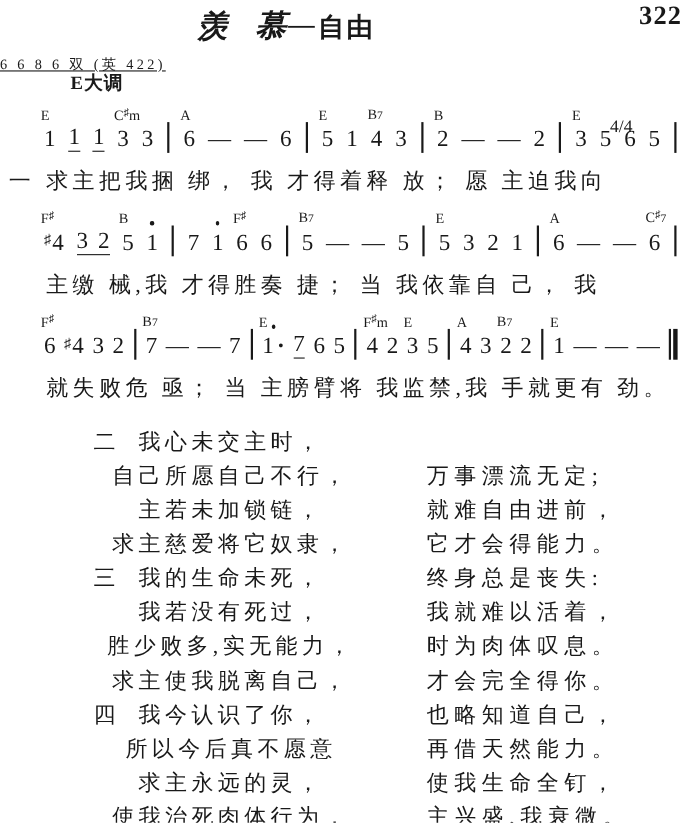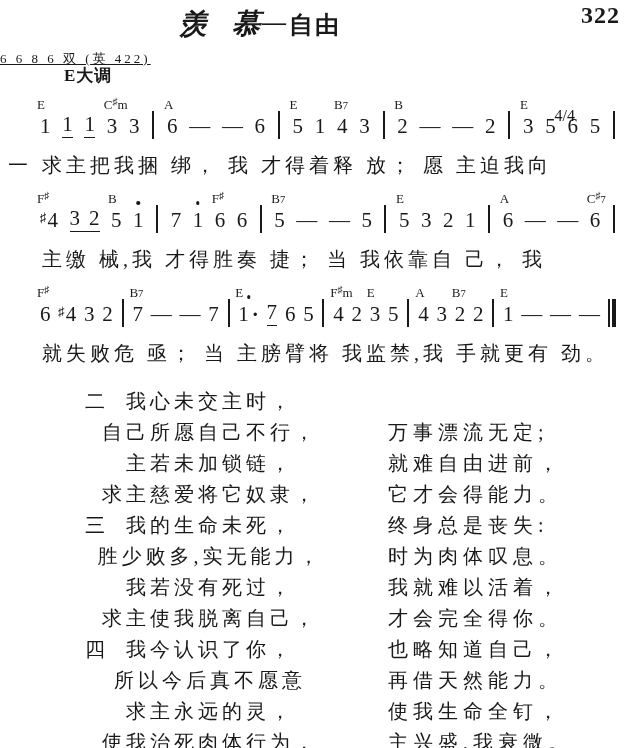--- a/index.html
+++ b/index.html
@@ -314,26 +314,26 @@
       <div class="verse-row">
         <div class="vleft">求主慈爱将它奴隶，</div>
         <div class="vright">它才会得能力。</div>
       </div>
       <div class="verse-row">
         <span class="vnum">三</span>
         <div class="vleft">我的生命未死，</div>
         <div class="vright">终身总是丧失:</div>
       </div>
       <div class="verse-row">
+        <div class="vleft">我若没有死过，</div>
+        <div class="vright">我就难以活着，</div>
+      </div>
+      <div class="verse-row">
         <div class="vleft">胜少败多,实无能力，</div>
         <div class="vright">时为肉体叹息。</div>
-      </div>
-      <div class="verse-row">
-        <div class="vleft">我若没有死过，</div>
-        <div class="vright">我就难以活着，</div>
       </div>
       <div class="verse-row">
         <div class="vleft">求主使我脱离自己，</div>
         <div class="vright">才会完全得你。</div>
       </div>
       <div class="verse-row">
         <span class="vnum">四</span>
         <div class="vleft">我今认识了你，</div>
         <div class="vright">也略知道自己，</div>
       </div>

